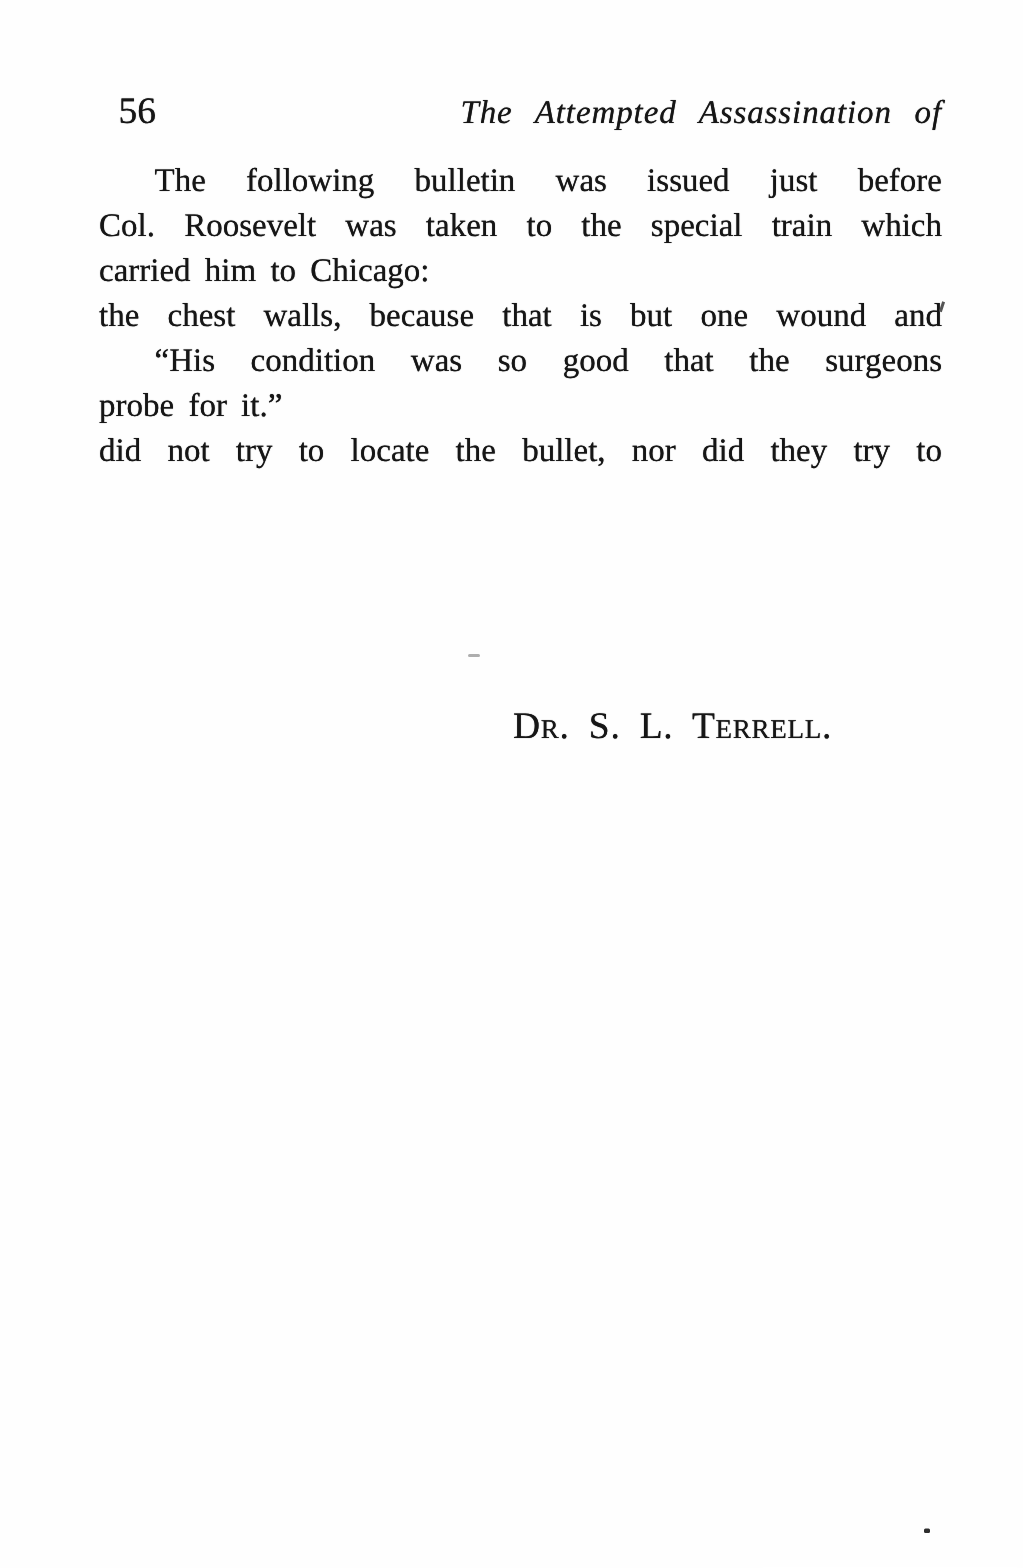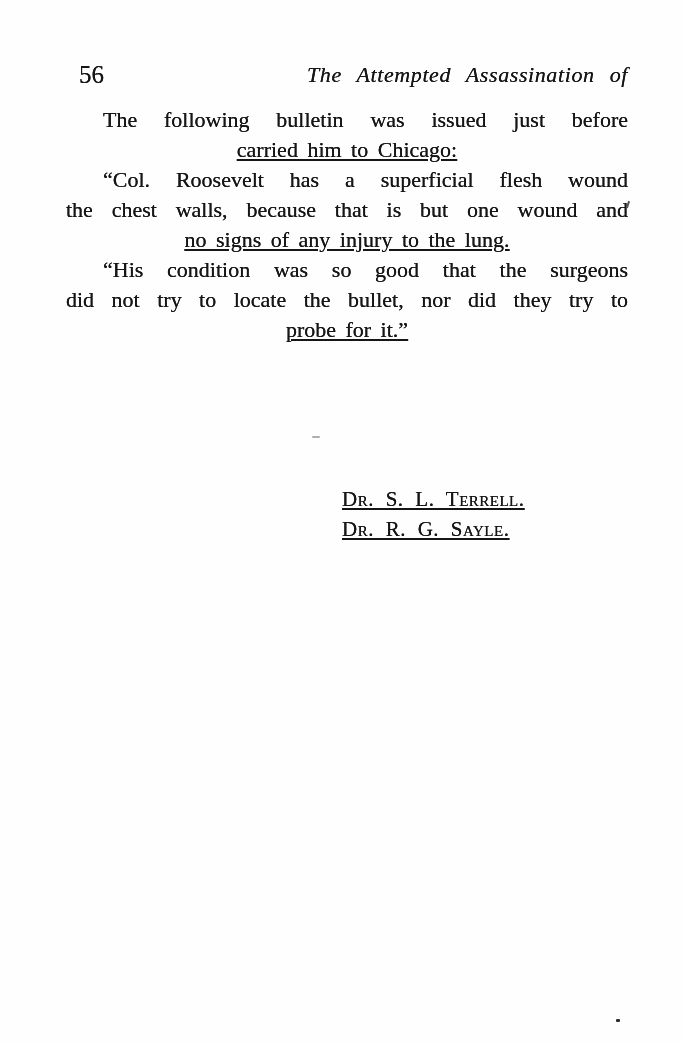--- a/index.html
+++ b/index.html
@@ -53,39 +53,37 @@
   .line {
     height: 30px;
     white-space: nowrap;
   }
   .line.just {
     white-space: normal;
     text-align: justify;
     text-align-last: justify;
   }
   .line.end {
-    text-align: center;
+    text-align: left;
     word-spacing: 4px;
-    text-decoration: underline;
   }
   .line.indent {
     text-indent: 37px;
   }
 
   
   .signatures {
     position: absolute;
     left: 342px;
-    top: 484px;
-    font-size: 21px;
+    top: 470px;
+    font-size: 25px;
     line-height: 30px;
     font-variant: small-caps;
     word-spacing: 6px;
     letter-spacing: 0.5px;
-    text-decoration: underline;
   }
 
   
   .speck {
     position: absolute;
     background: #4a4a4a;
   }
   .speck-accent {
     left: 627px;
     top: 201px;
@@ -116,34 +114,32 @@
 
 <div class="page">
 
   <div class="page-number">56</div>
 
   <div class="running-title">The Attempted Assassination of</div>
 
   <div class="body-text">
 
     <div class="line just indent">The following bulletin was issued just before</div>
+    <div class="line just">Col. Roosevelt was taken to the special train which</div>
     <div class="line end">carried him to Chicago:</div>
 
-    <div class="line just indent">“Col. Roosevelt has a superficial flesh wound</div>
 
     <div class="line just">the chest walls, because that is but one wound and</div>
-    <div class="line end">no signs of any injury to the lung.</div>
 
     <div class="line just indent">“His condition was so good that the surgeons</div>
+    <div class="line end">probe for it.”</div>
     <div class="line just">did not try to locate the bullet, nor did they try to</div>
-    <div class="line end">probe for it.”</div>
   </div>
 
   <div class="signatures">
     <div class="line">Dr. S. L. Terrell.</div>
-    <div class="line">Dr. R. G. Sayle.</div>
   </div>
 
   <div class="speck speck-accent"></div>
   <div class="speck speck-mid"></div>
   <div class="speck speck-bottom"></div>
 
 </div>
 
 </body></html>

